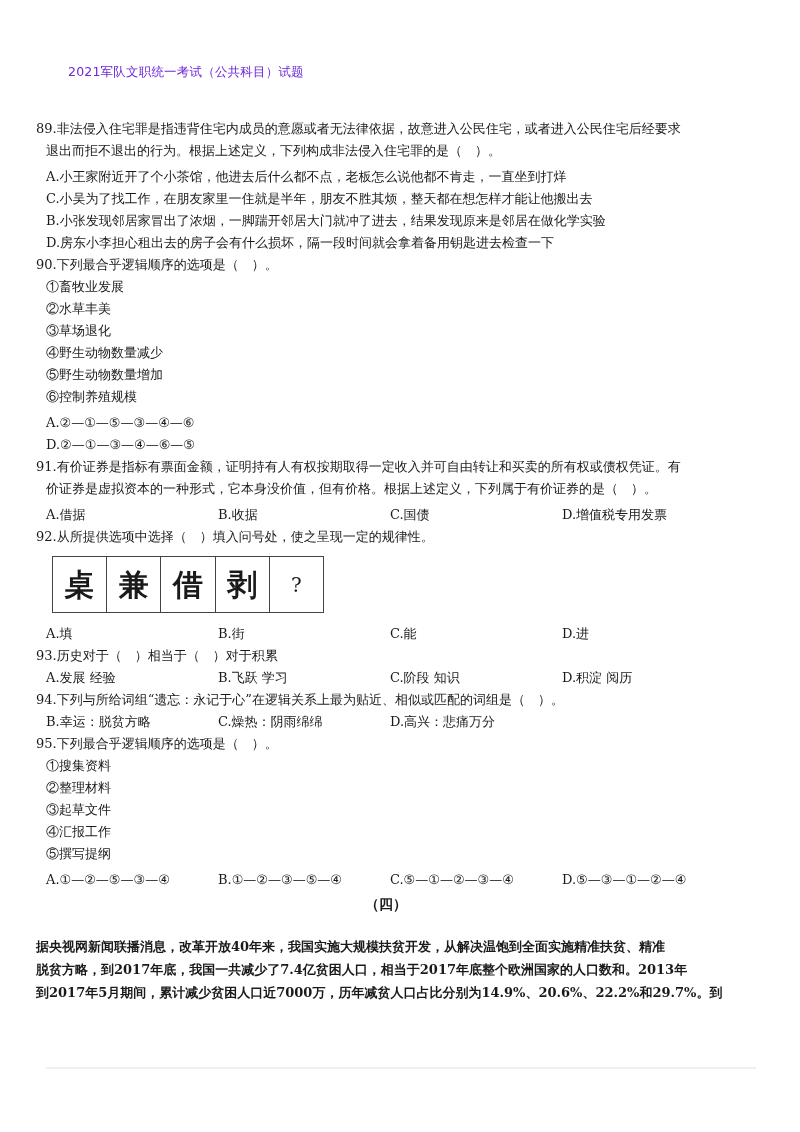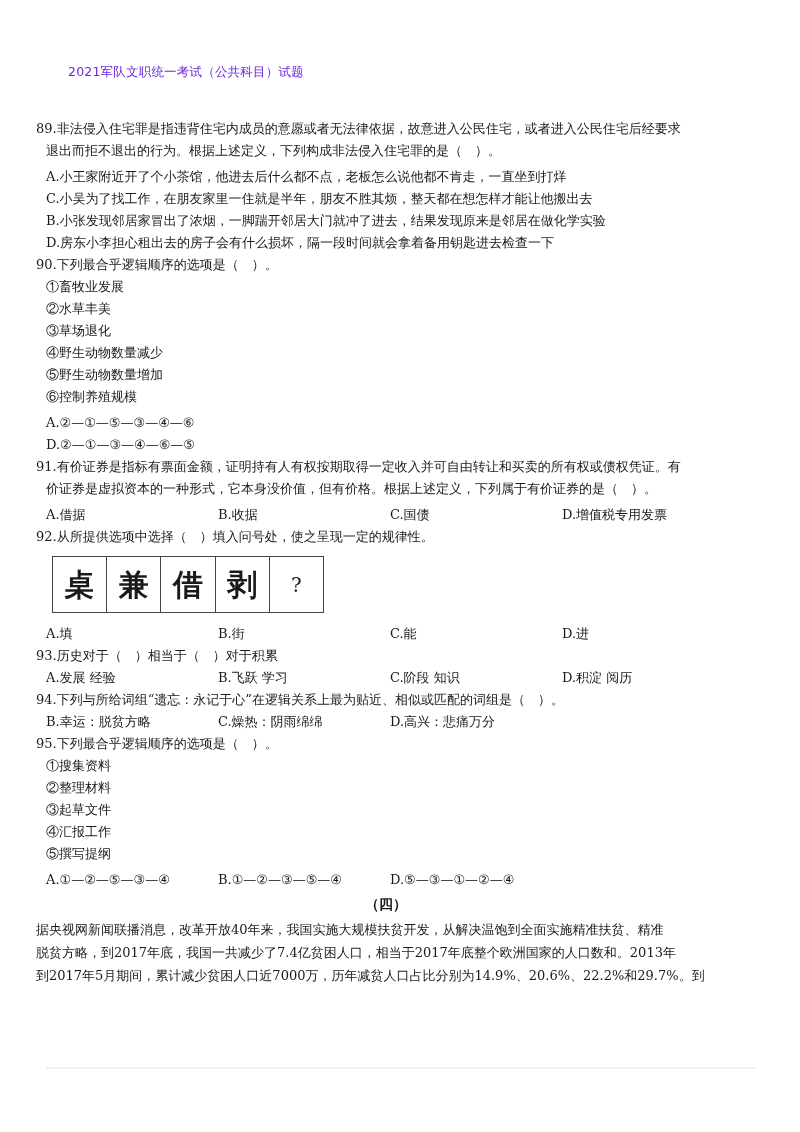--- a/index.html
+++ b/index.html
@@ -24,21 +24,21 @@
       display: flex; margin: 8px 0 10px 16px; width: 272px; height: 57px;
       border: 1.3px solid #444;
     }
     .char-box .cell {
       flex: 1; border-right: 1.3px solid #444;
       display: flex; align-items: center; justify-content: center;
       font-size: 30px; font-weight: bold; font-family: "DejaVu Serif", serif;
     }
     .char-box .cell:last-child { border-right: none; font-size: 20px; font-weight: normal; }
     .section-heading { text-align: center; font-weight: bold; font-size: 14px; height: 22px; line-height: 22px; margin-top: 2px; }
-    .passage { padding-left: 0; text-indent: 0; margin-top: 3px; line-height: 23px; }
+    .passage { padding-left: 0; text-indent: 0; margin-top: 20px; line-height: 23px; font-weight: bold; }
     .footer-rule { position: absolute; left: 46px; top: 1067px; width: 710px; height: 2px; background: #f0f0f2; }
   </style>
 </head>
 <body>
 
 <div class="page">
   <div class="header-title">2021军队文职统一考试（公共科目）试题</div>
 
   <div class="content">
 
@@ -121,20 +121,21 @@
       <div>95.下列最合乎逻辑顺序的选项是（　）。</div>
       <div class="item">①搜集资料</div>
       <div class="item">②整理材料</div>
       <div class="item">③起草文件</div>
       <div class="item">④汇报工作</div>
       <div class="item">⑤撰写提纲</div>
       <div class="gap"></div>
       <div class="opts4">
         <span>A.①—②—⑤—③—④</span>
         <span>B.①—②—③—⑤—④</span>
+        <span>C.⑤—①—②—③—④</span>
         <span>D.⑤—③—①—②—④</span>
       </div>
     </div>
 
     <div class="section-heading">（四）</div>
     <div class="passage">
       <div>据央视网新闻联播消息，改革开放40年来，我国实施大规模扶贫开发，从解决温饱到全面实施精准扶贫、精准</div>
       <div>脱贫方略，到2017年底，我国一共减少了7.4亿贫困人口，相当于2017年底整个欧洲国家的人口数和。2013年</div>
       <div>到2017年5月期间，累计减少贫困人口近7000万，历年减贫人口占比分别为14.9%、20.6%、22.2%和29.7%。到</div>
     </div>

